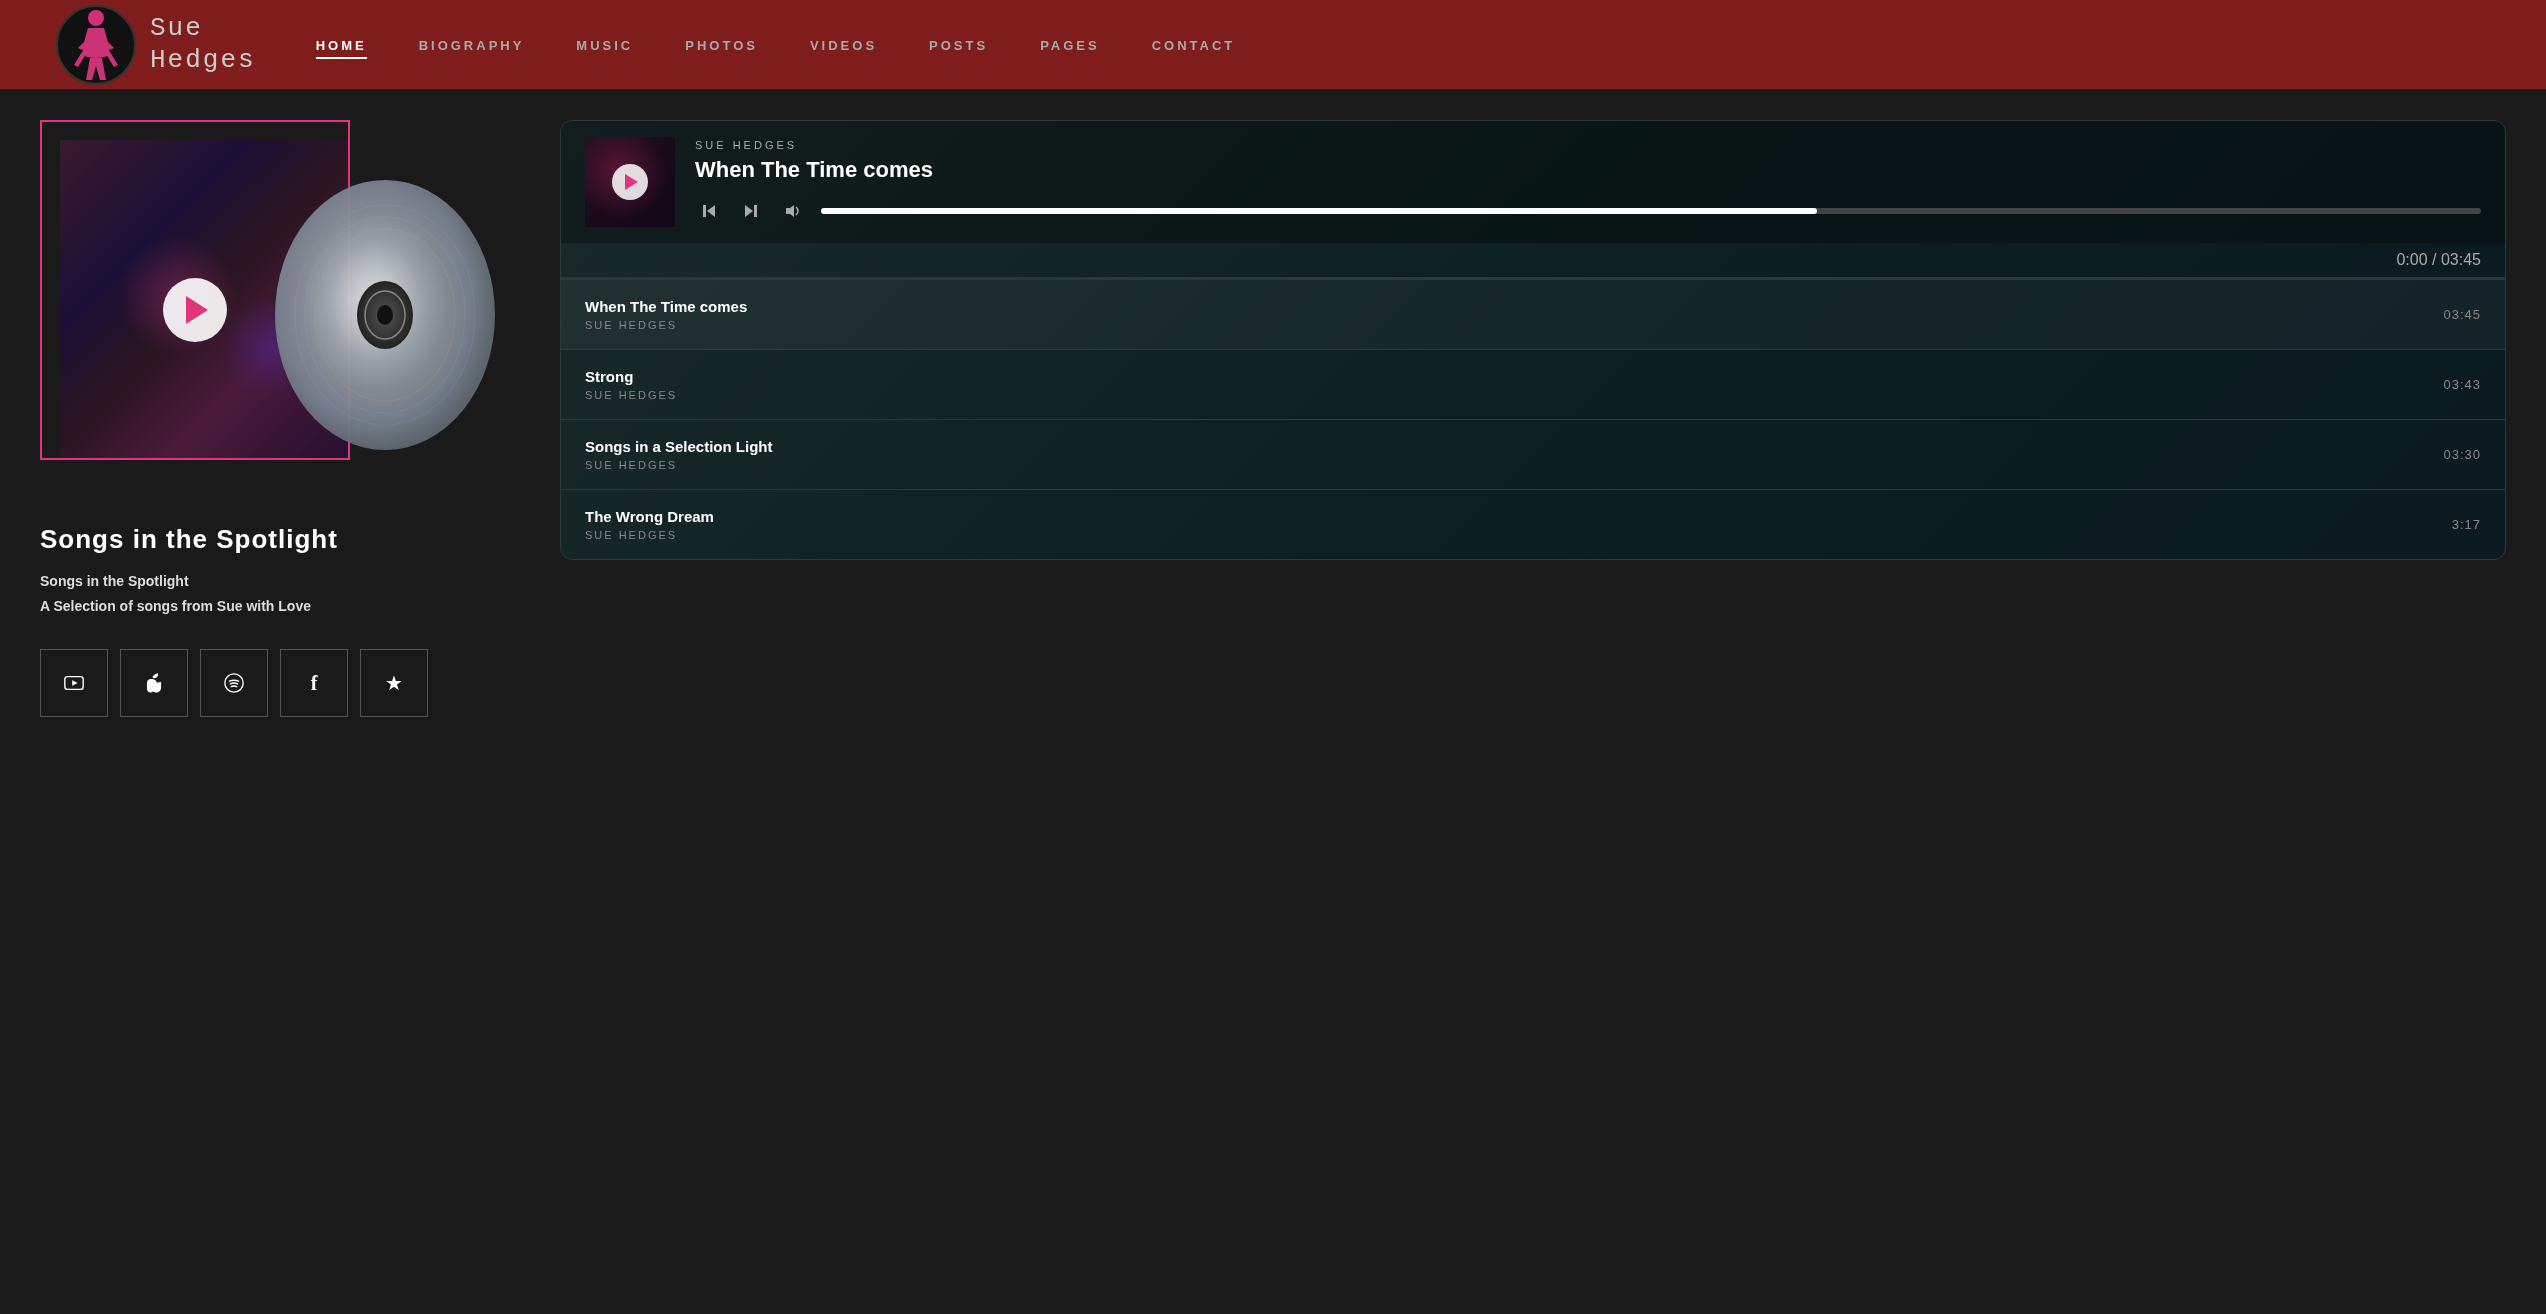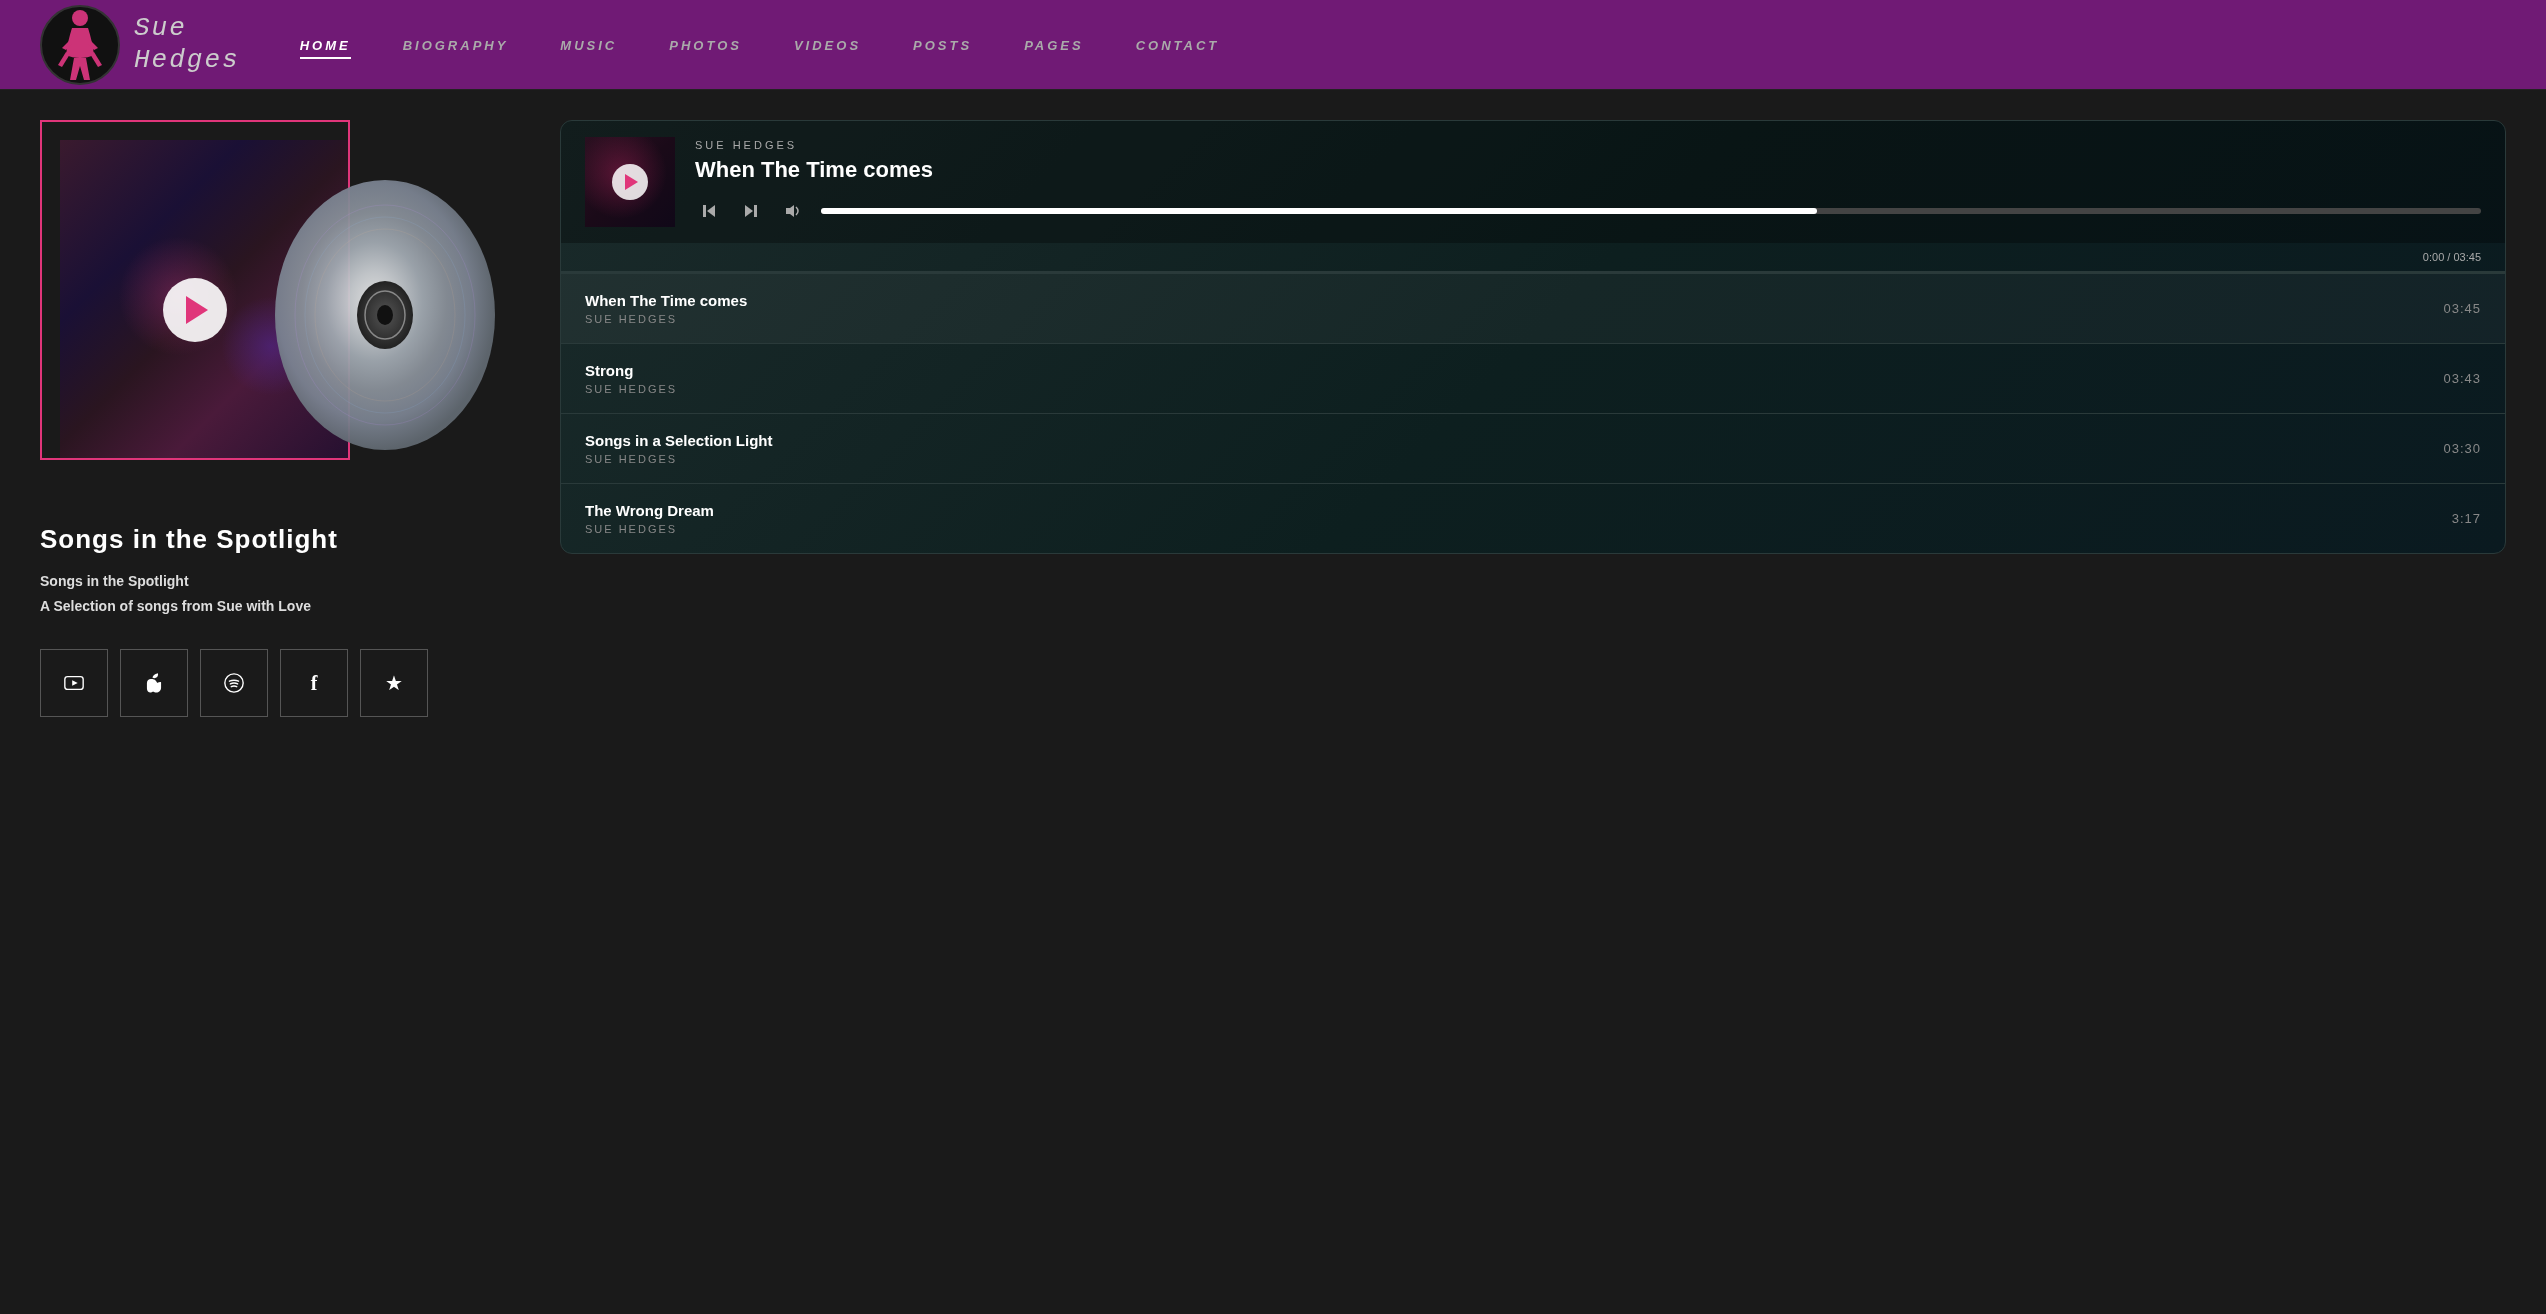--- a/index.html
+++ b/index.html
@@ -9,25 +9,24 @@
       color: #ffffff;
       font-family: Arial, sans-serif;
       min-height: 100vh;
       overflow-x: hidden;
     }
 
     
     nav {
       display: flex;
       align-items: center;
-      padding: 0 40px;
+      padding: 0 56px;
       height: 90px;
-      background-color: #701a75;
+      background-color: #7f1d1d;
       border-bottom: 1px solid #222;
-      font-style: italic;
     }
 
     .nav-logo {
       display: flex;
       align-items: center;
       gap: 14px;
       margin-right: 60px;
     }
 
     .logo-circle {
@@ -321,21 +320,21 @@
     }
 
     .progress-bar-fill {
       height: 100%;
       background: #ffffff;
       border-radius: 3px;
       width: 40%;
     }
 
     .player-time {
-      font-size: 11px;
+      font-size: 16px;
       color: #aaaaaa;
       text-align: right;
       padding: 8px 24px;
     }
 
     .progress-separator {
       height: 3px;
       background: #2a3a3a;
     }
 

